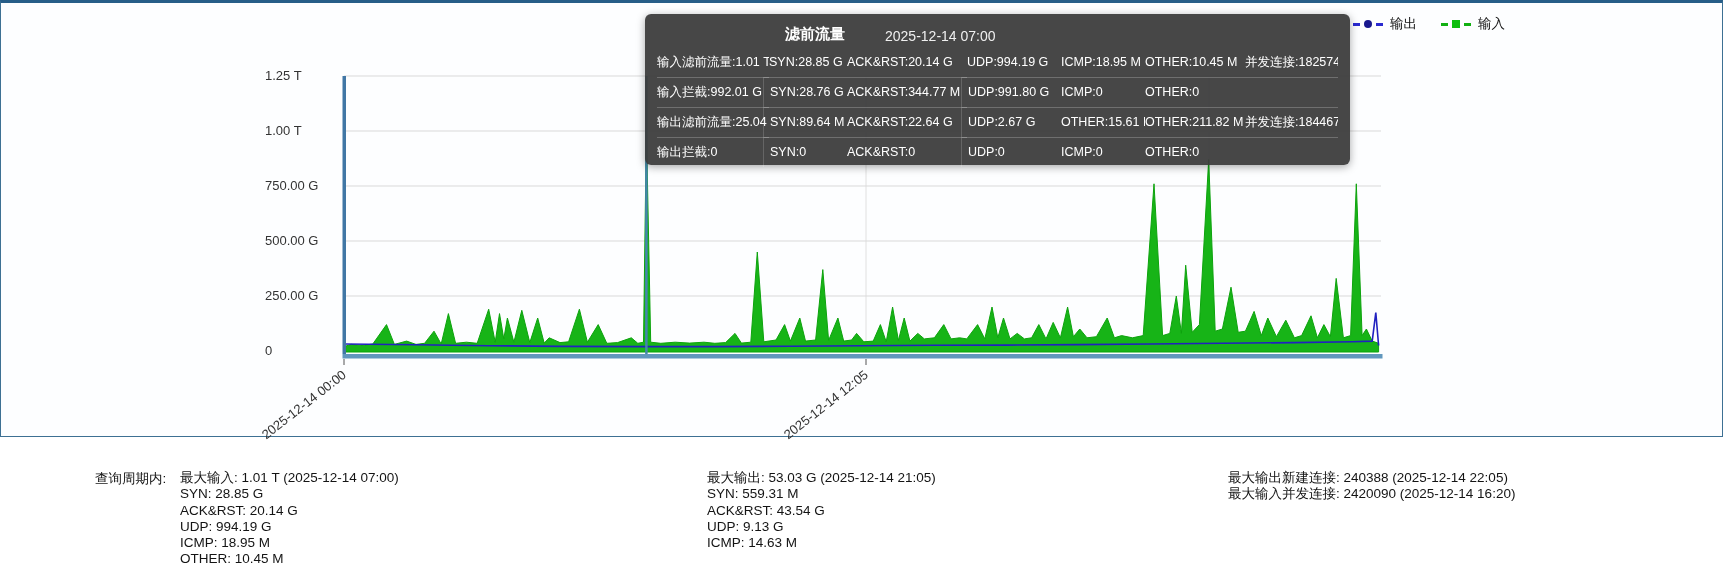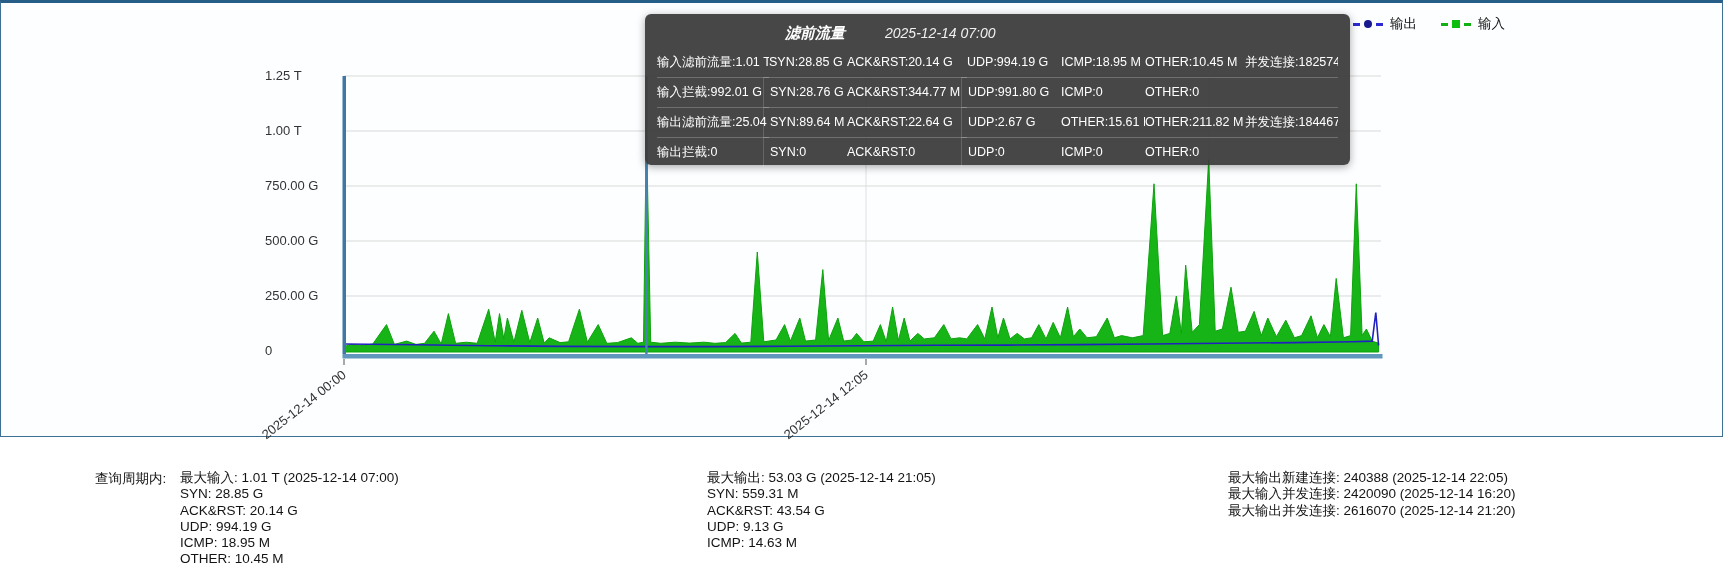--- a/index.html
+++ b/index.html
@@ -23,21 +23,21 @@
   .leg-item{display:flex;align-items:center;gap:4px;cursor:pointer;}
   .leg-dash{width:7px;height:3px;}
   .leg-dot{width:8px;height:8px;border-radius:50%;}
   .leg-sq{width:8px;height:8px;}
   .leg-label{font-size:13.5px;color:#111;margin-left:3px;}
 
   
   #tooltip{position:absolute;left:644px;top:11px;width:705px;height:151px;
     background:rgba(60,60,60,0.94);border-radius:6px;color:#fff;
     box-shadow:0 2px 8px rgba(0,0,0,0.35);box-sizing:border-box;padding:0 12px;}
-  #tt-title-row{display:flex;align-items:center;padding:8px 0 4px 128px;height:22px;font-style:italic;}
+  #tt-title-row{display:flex;align-items:flex-end;padding:8px 0 4px 128px;height:22px;}
   #tt-title{font-size:15px;font-weight:bold;color:#fff;}
   #tt-time{font-size:14px;color:#f0f0f0;margin-left:40px;}
   #tt-grid{display:grid;grid-template-columns:112px 78px 120px 94px 84px 100px 1fr;}
   .tt-cell{font-size:12.5px;line-height:29px;white-space:nowrap;overflow:hidden;color:#fff;}
   .tt-cell.b-top{border-top:1px solid rgba(255,255,255,0.22);}
   .tt-cell.b-left{border-left:1px solid rgba(255,255,255,0.16);padding-left:6px;margin-left:-6px;}
 
   
   #summary{position:absolute;left:0;top:470px;width:1725px;font-size:13.5px;color:#141414;}
   .sum-label{position:absolute;left:95px;top:0;white-space:nowrap;}
@@ -149,17 +149,16 @@
     <div class="sum-col" id="sum-col2">
         <div>最大输出: 53.03 G (2025-12-14 21:05)</div>
         <div>SYN: 559.31 M</div>
         <div>ACK&amp;RST: 43.54 G</div>
         <div>UDP: 9.13 G</div>
         <div>ICMP: 14.63 M</div>
       </div>
     <div class="sum-col" id="sum-col3">
         <div>最大输出新建连接: 240388 (2025-12-14 22:05)</div>
         <div>最大输入并发连接: 2420090 (2025-12-14 16:20)</div>
-        <div>最大输出并发连接: 2616070 (2025-12-14 21:20)</div>
       </div>
   </div>
 
 </div>
 
 </body></html>

